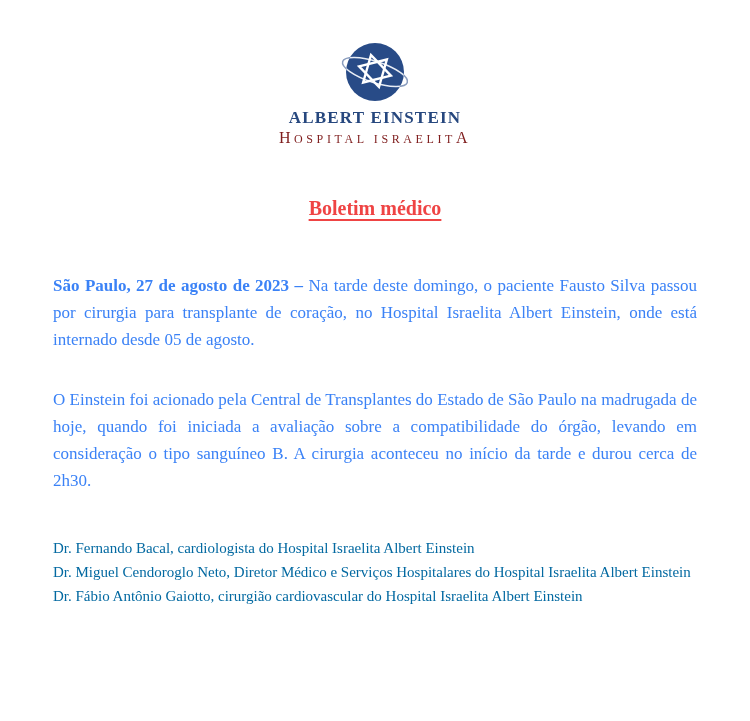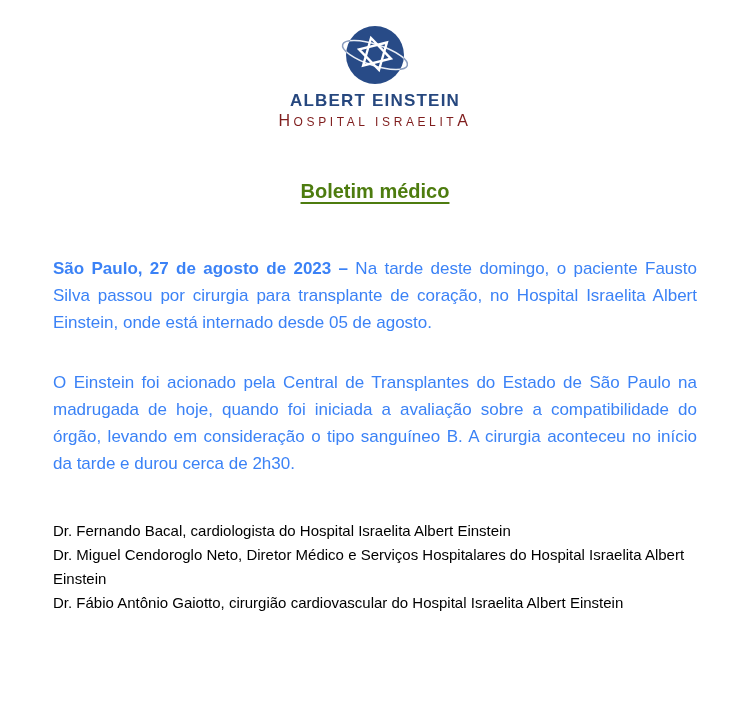--- a/index.html
+++ b/index.html
@@ -2,24 +2,24 @@
 <html><head>
 <meta charset="utf-8">
 <style>
   html, body { margin: 0; padding: 0; background: #ffffff; }
   .page {
     position: relative;
     width: 724px;
     height: 721px;
     margin: 0 auto;
     background: #ffffff;
-    font-family: Liberation Sans, sans-serif;
+    font-family: Liberation Serif, serif;
     color: #1c1c1c;
     box-sizing: border-box;
-    padding: 25px 40px 0 40px;
+    padding: 42px 40px 0 40px;
     overflow: hidden;
   }
   header.logo { text-align: center; }
   .logo-mark { display: block; margin: 0 auto; }
   .logo-line1 {
     margin-top: 3px;
     font-size: 17px;
     font-weight: bold;
     letter-spacing: 1.2px;
     color: #26477E;
@@ -29,40 +29,40 @@
     font-size: 12px;
     letter-spacing: 3.6px;
     color: #7f1d1d;
   }
   .logo-line2 .big { font-size: 16px; letter-spacing: 3.6px; }
   h1.title {
     margin: 50px 0 0 0;
     text-align: center;
     font-size: 20px;
     font-weight: bold;
-    color: #4d7c0f;
+    color: #ef4444;
     text-decoration: underline;
     text-underline-offset: 4px;
     text-decoration-thickness: 2px;
   }
   .body-text { margin-top: 52px; }
   p.para {
     margin: 0 0 33px 0;
     font-size: 17px;
     line-height: 27px;
     text-align: justify;
     color: #3b82f6;
   }
   p.para .lead { font-weight: bold; }
   .signatures { margin-top: 42px; }
   .sig {
     font-size: 15px;
     line-height: 24px;
     text-align: left;
-    color: #000000;
+    color: #0369a1;
   }
 </style>
 </head>
 <body>
 
 <div class="page">
 
   <header class="logo">
     <svg class="logo-mark" width="70" height="63" viewBox="0 0 70 63" xmlns="http://www.w3.org/2000/svg">
       <defs>

